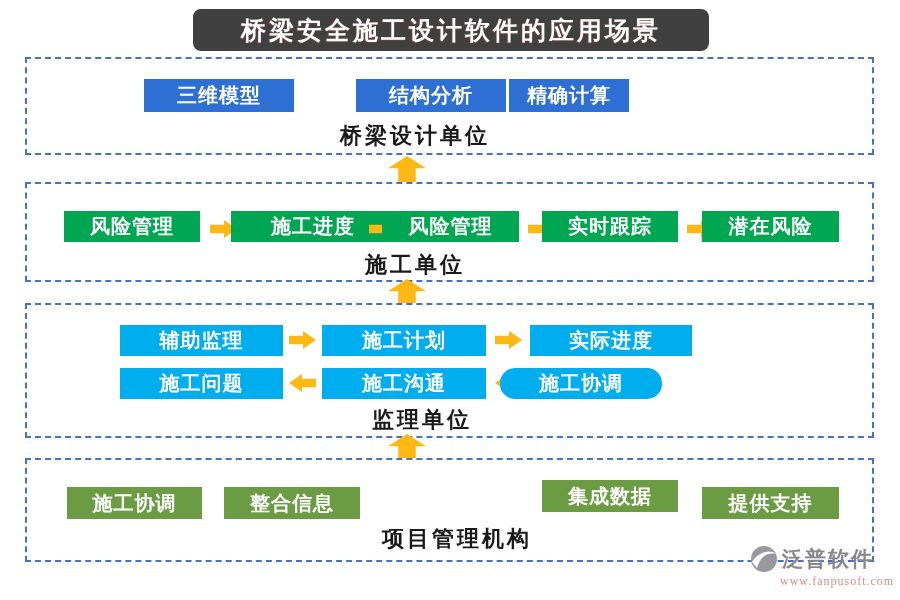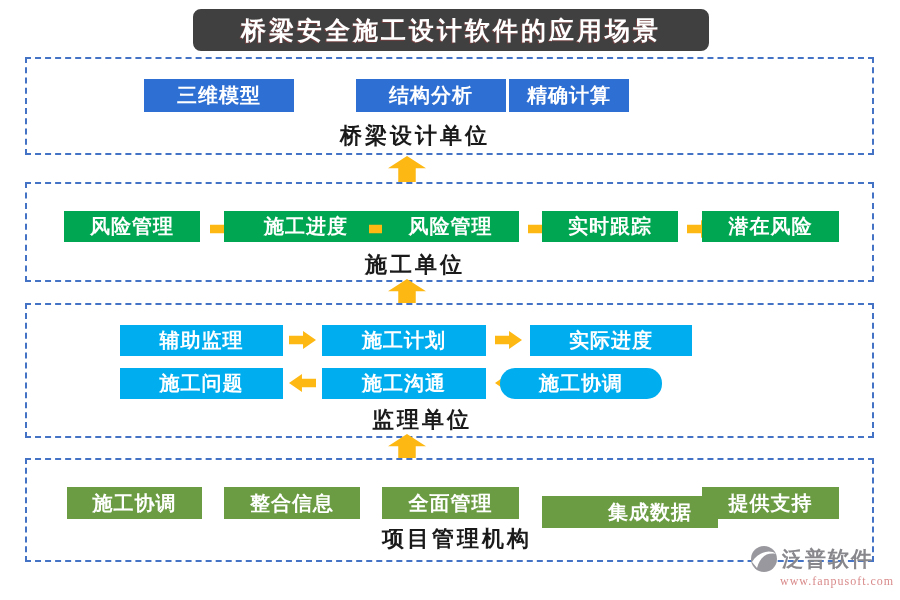--- a/index.html
+++ b/index.html
@@ -71,21 +71,21 @@
     <div class="node blue" style="left:287px;top:20px;width:150px;margin-left:42px;">结构分析</div>
     <div class="node blue" style="left:482px;top:20px;width:120px;">精确计算</div>
     <div class="sec-label" style="left:268px;top:62px;">桥梁设计单位</div>
   </div>
 
   <div class="up-arrow" style="left:388px;top:156px;"></div>
 
   <div class="section sec2">
     <div class="node green" style="left:37px;top:27px;width:136px;">风险管理</div>
     <div class="h-arrow right" style="left:183px;top:36px;"></div>
-    <div class="node green" style="left:197px;top:27px;width:164px;">施工进度</div>
+    <div class="node green" style="left:204px;top:27px;width:164px;">施工进度</div>
     <div class="h-arrow right" style="left:342px;top:36px;"></div>
     <div class="node green" style="left:355px;top:27px;width:137px;">风险管理</div>
     <div class="h-arrow right" style="left:501px;top:36px;"></div>
     <div class="node green" style="left:515px;top:27px;width:136px;">实时跟踪</div>
     <div class="h-arrow right" style="left:660px;top:36px;"></div>
     <div class="node green" style="left:675px;top:27px;width:137px;">潜在风险</div>
     <div class="sec-label" style="left:268px;top:66px;">施工单位</div>
   </div>
 
   <div class="up-arrow" style="left:388px;top:279px;"></div>
@@ -104,22 +104,21 @@
     <div class="node cyan" style="left:473px;top:63px;width:162px;border-radius:15px;">施工协调</div>
 
     <div class="sec-label" style="left:275px;top:100px;">监理单位</div>
   </div>
 
   <div class="up-arrow" style="left:388px;top:434px;"></div>
 
   <div class="section sec4">
     <div class="node olive" style="left:40px;top:27px;width:135px;">施工协调</div>
     <div class="node olive" style="left:197px;top:27px;width:136px;">整合信息</div>
-    <div class="node olive" style="left:355px;top:27px;width:137px;">全面管理</div>
-    <div class="node olive" style="left:515px;top:36px;width:136px;padding-left:40px;">集成数据</div>
+    <div class="node olive" style="left:515px;top:20px;width:136px;">集成数据</div>
     <div class="node olive" style="left:675px;top:27px;width:137px;">提供支持</div>
     <div class="sec-label" style="left:310px;top:64px;">项目管理机构</div>
   </div>
 
   <div class="watermark">
     <div class="wm-row">
       <span style="display:inline-flex;">
         <svg width="28" height="28" viewBox="0 0 28 28">
           <circle cx="14" cy="14" r="13" fill="#98989e"></circle>
           <path d="M2,17 C8,7 20,4 26,9 C18,7 10,11 7,23 Z" fill="#ffffff"></path>

